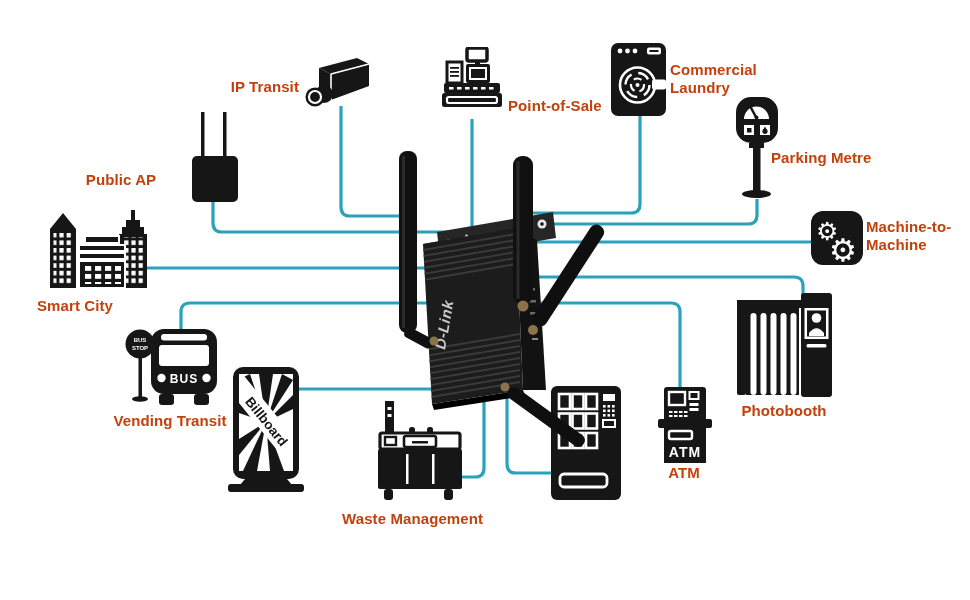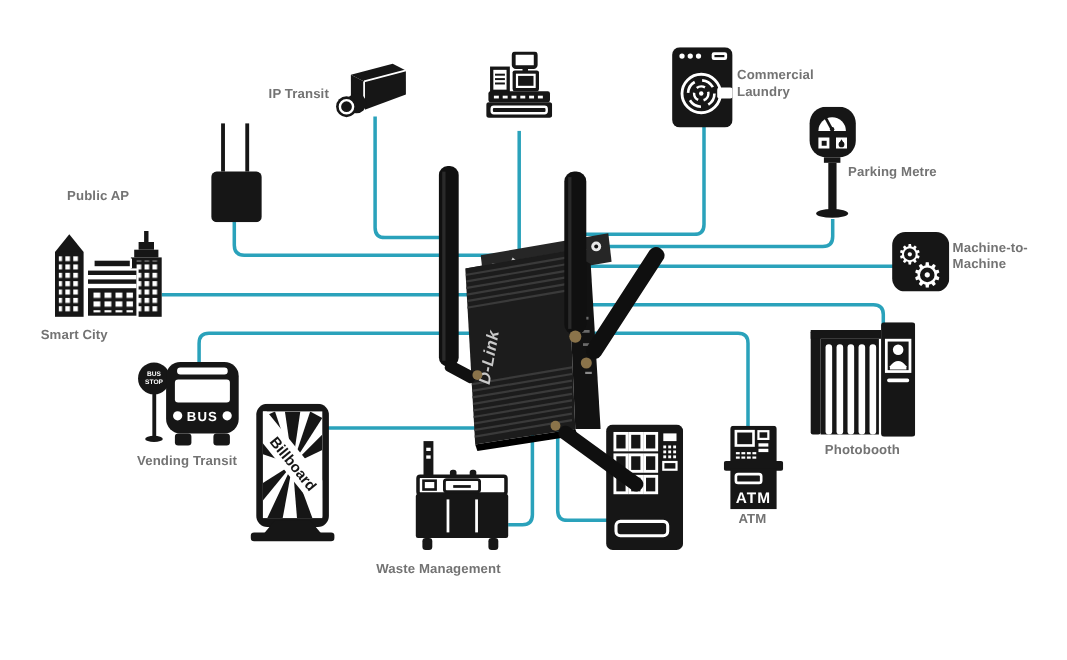--- a/index.html
+++ b/index.html
@@ -3,26 +3,26 @@
 <meta charset="utf-8">
 <style>
   html,body{margin:0;padding:0;background:#ffffff;}
   #stage{
     position:relative;width:970px;height:600px;background:#ffffff;overflow:hidden;
     font-family:"Liberation Sans","DejaVu Sans",sans-serif;
   }
   #lines{position:absolute;left:0;top:0;}
   .icon{position:absolute;}
   .lbl{
-    position:absolute;color:#737373;font-size:12px;line-height:1.22;
+    position:absolute;color:#c2410c;font-size:15px;line-height:1.22;
     font-weight:700;white-space:pre-line;letter-spacing:.1px;
   }
   
   #lbl-ip-camera{left:179px;top:78px;width:120px;text-align:right;}
-  #lbl-public-ap{left:61px;top:171px;width:120px;text-align:left;}
+  #lbl-public-ap{left:61px;top:171px;width:120px;text-align:center;}
   #lbl-smart-city{left:37px;top:297px;width:120px;text-align:left;}
   #lbl-public-transit{left:100px;top:412px;width:140px;text-align:center;}
   #lbl-digital-signage{left:200px;top:494px;width:140px;text-align:center;}
   #lbl-waste-management{left:342px;top:510px;width:160px;text-align:left;}
   #lbl-vending-machine{left:526px;top:509px;width:160px;text-align:center;}
   #lbl-atm{left:644px;top:464px;width:80px;text-align:center;}
   #lbl-photobooth{left:714px;top:402px;width:140px;text-align:center;}
   #lbl-machine-to-machine{left:866px;top:218px;width:104px;text-align:left;}
   #lbl-parking-metre{left:771px;top:149px;width:140px;text-align:left;}
   #lbl-commercial-laundry{left:670px;top:61px;width:120px;text-align:left;}
@@ -376,14 +376,15 @@
   <div class="lbl" id="lbl-smart-city">Smart City</div>
   <div class="lbl" id="lbl-public-transit">Vending Transit</div>
   <div class="lbl" id="lbl-waste-management">Waste Management</div>
   <div class="lbl" id="lbl-atm">ATM</div>
   <div class="lbl" id="lbl-machine-to-machine">Machine-to-
 Machine</div>
   <div class="lbl" id="lbl-photobooth">Photobooth</div>
   <div class="lbl" id="lbl-parking-metre">Parking Metre</div>
   <div class="lbl" id="lbl-commercial-laundry">Commercial
 Laundry</div>
+  <div class="lbl" id="lbl-point-of-sale">Point-of-Sale</div>
 
 </div>
 
 </body></html>

